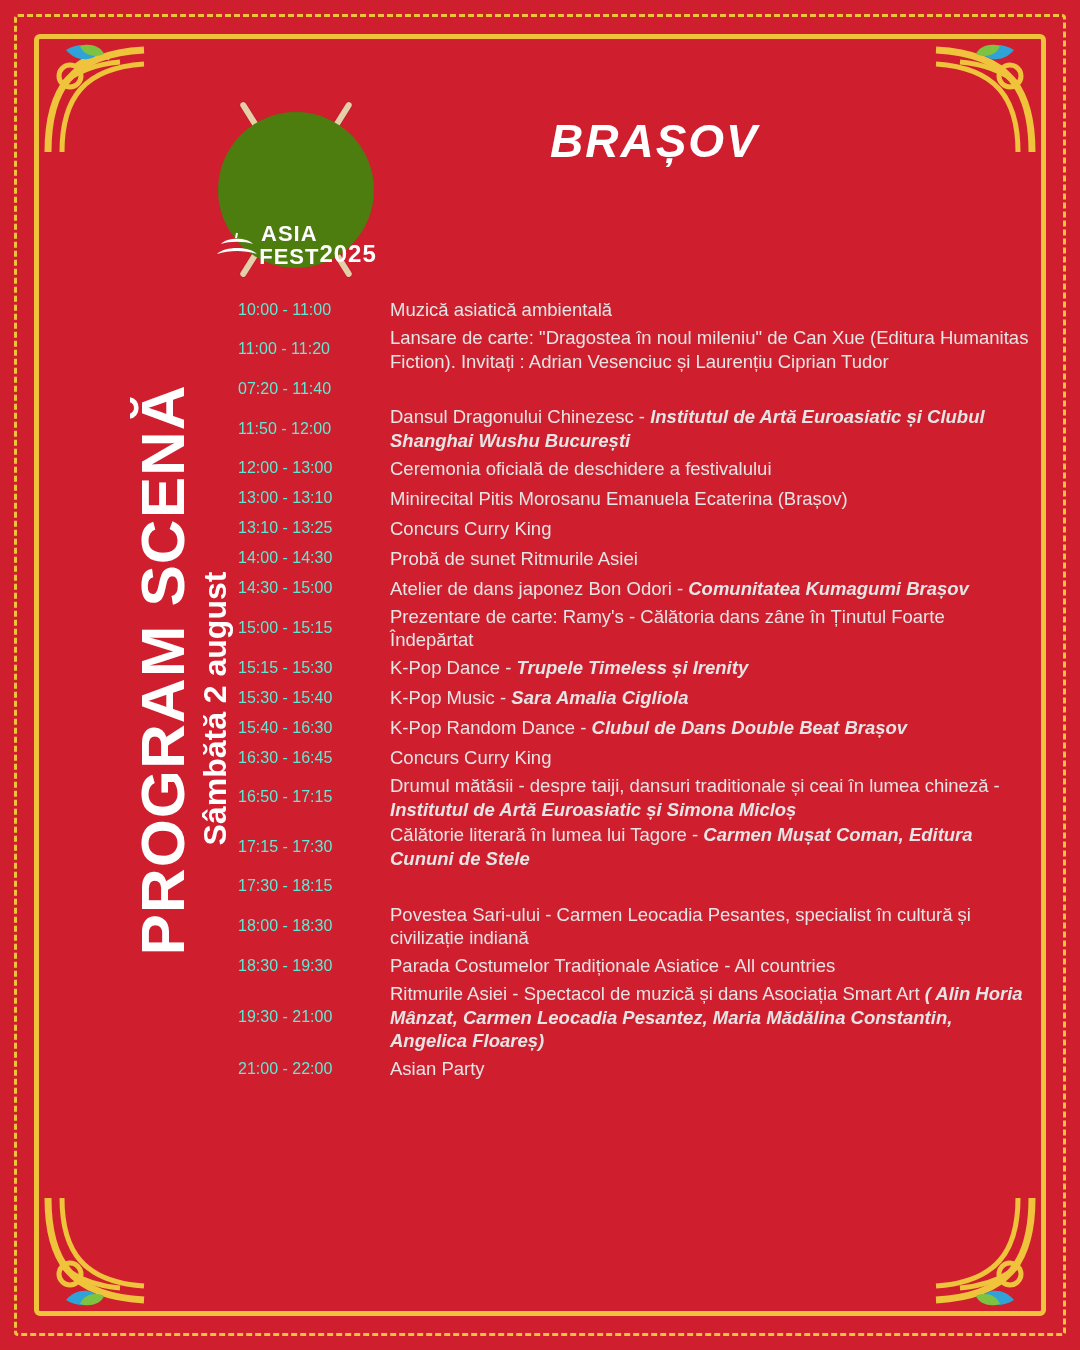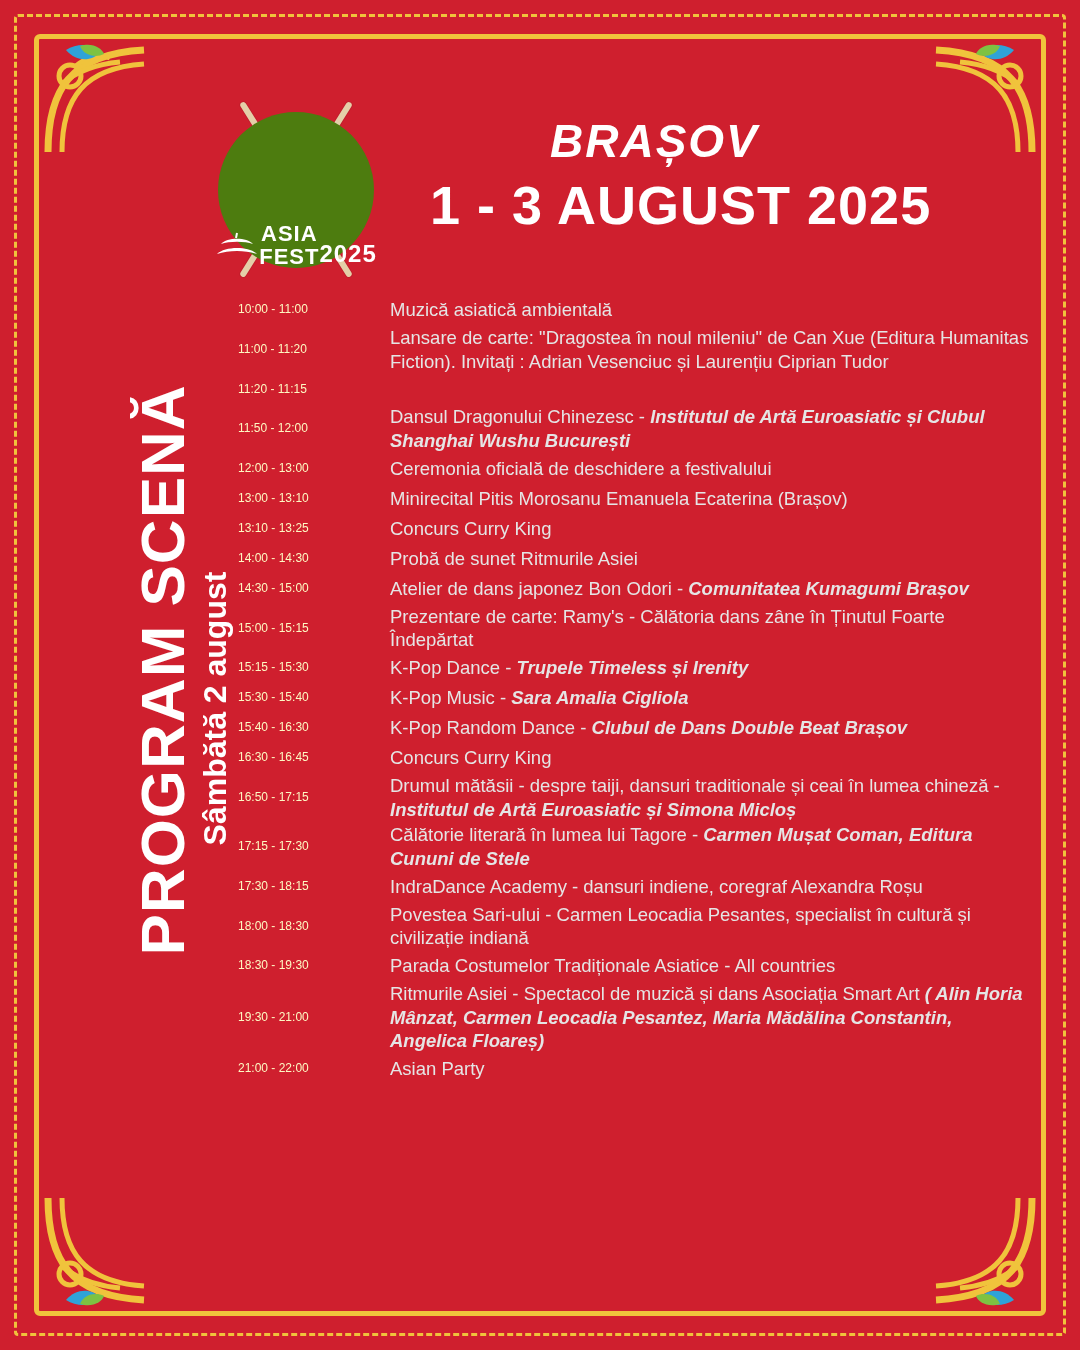--- a/index.html
+++ b/index.html
@@ -164,22 +164,22 @@
   }
   .row {
     display: flex;
     align-items: center;
     min-height: 30px;
     padding: 1px 0;
   }
   .time {
     width: 152px;
     flex: 0 0 152px;
-    color: #fef9c3;
-    font-size: 12px;
+    color: #5eead4;
+    font-size: 16px;
     line-height: 1.28;
   }
   .desc {
     color: #e5e5e5;
     font-size: 18.5px;
     line-height: 1.28;
     padding-right: 6px;
   }
   .desc i { font-style: italic; font-weight: 700; }
 </style>
@@ -251,38 +251,37 @@
           <span>ASIA</span><br>
           <span>FEST</span>
         </div>
         <div class="logo-rule"></div>
         <div class="logo-year">2025</div>
       </div>
     </div>
 
     <div class="title-block">
       <div class="city">BRAȘOV</div>
-      <div class="dates">1 - 3 AUGUST 2025</div>
     </div>
   </div>
 
   <div class="vertical-main">PROGRAM SCENĂ</div>
   <div class="vertical-sub">Sâmbătă  2 august</div>
 
   <div class="schedule" id="schedule">
       <div class="row">
         <div class="time">10:00 - 11:00</div>
         <div class="desc"><span>Muzică asiatică ambientală</span></div>
       </div>
       <div class="row">
         <div class="time">11:00 - 11:20</div>
         <div class="desc"><span>Lansare de carte: "Dragostea în noul mileniu" de Can Xue (Editura Humanitas Fiction). Invitați : Adrian Vesenciuc și Laurențiu Ciprian Tudor</span></div>
       </div>
       <div class="row">
-        <div class="time">11:20 - 11:15</div>
+        <div class="time">07:20 - 11:40</div>
       </div>
       <div class="row">
         <div class="time">11:50 - 12:00</div>
         <div class="desc"><span>Dansul Dragonului Chinezesc - </span><i>Institutul de Artă Euroasiatic și Clubul Shanghai Wushu București</i></div>
       </div>
       <div class="row">
         <div class="time">12:00 - 13:00</div>
         <div class="desc"><span>Ceremonia oficială de deschidere a festivalului</span></div>
       </div>
       <div class="row">
@@ -324,21 +323,20 @@
       <div class="row">
         <div class="time">16:50 - 17:15</div>
         <div class="desc"><span>Drumul mătăsii - despre taiji, dansuri traditionale și ceai în lumea chineză - </span><i>Institutul de Artă Euroasiatic și Simona Micloș</i></div>
       </div>
       <div class="row">
         <div class="time">17:15 - 17:30</div>
         <div class="desc"><span>Călătorie literară în lumea lui Tagore - </span><i>Carmen Mușat Coman, Editura Cununi de Stele</i></div>
       </div>
       <div class="row">
         <div class="time">17:30 - 18:15</div>
-        <div class="desc"><span>IndraDance Academy - dansuri indiene, coregraf Alexandra Roșu</span></div>
       </div>
       <div class="row">
         <div class="time">18:00 - 18:30</div>
         <div class="desc"><span>Povestea Sari-ului - Carmen Leocadia Pesantes, specialist în cultură și civilizație indiană</span></div>
       </div>
       <div class="row">
         <div class="time">18:30 - 19:30</div>
         <div class="desc"><span>Parada Costumelor Tradiționale Asiatice - All countries</span></div>
       </div>
       <div class="row">

